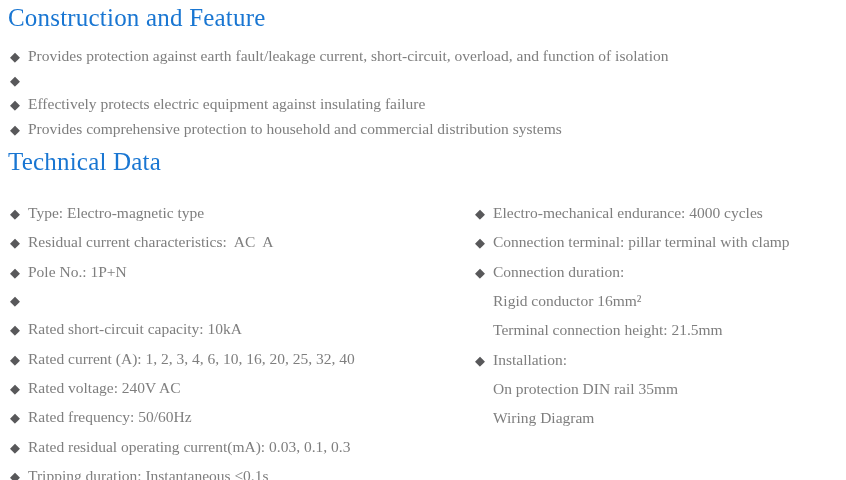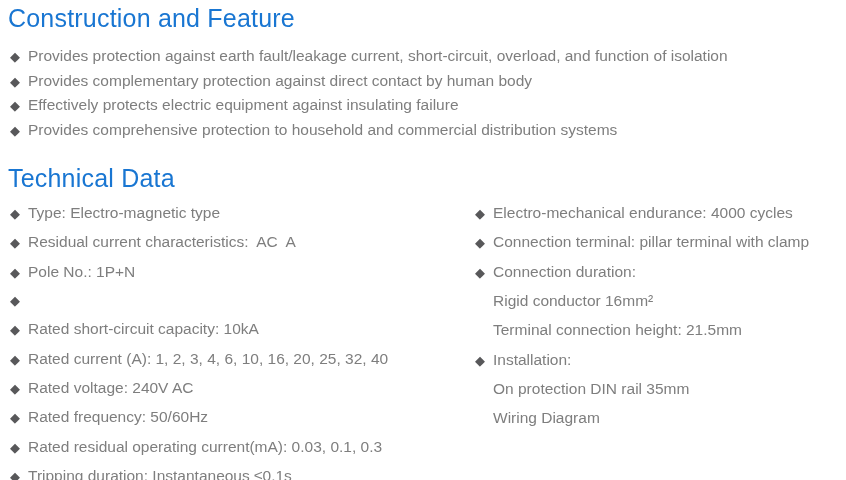--- a/index.html
+++ b/index.html
@@ -4,34 +4,34 @@
 <style>
   html, body {
     margin: 0;
     padding: 0;
     width: 846px;
     height: 480px;
     background: #ffffff;
     overflow: hidden;
     font-family: "Liberation Sans", sans-serif;
   }
-  .page { position: relative; width: 846px; height: 432px; }
+  .page { position: relative; width: 846px; height: 432px; font-family: Liberation Serif, serif; }
 
   .section-title {
     position: absolute;
     left: 8px;
     margin: 0;
     font-size: 25px;
     font-weight: 500;
     letter-spacing: 0.2px;
     color: #1976d2;
     white-space: pre;
   }
   #title-construction { top: 4px; }
-  #title-technical { top: 164px; }
+  #title-technical { top: 148px; }
 
   .row {
     display: flex;
     align-items: baseline;
     white-space: pre;
     color: #7e7e7e;
     font-size: 15.5px;
   }
   .bullet {
     display: inline-block;
@@ -68,21 +68,20 @@
 
   <div id="feature-list">
 
       <div class="row">
         <span class="bullet">◆</span>
         <span class="txt">Provides protection against earth fault/leakage current, short-circuit, overload, and function of isolation</span>
       </div>
 
       <div class="row">
         <span class="bullet">◆</span>
-        <span class="txt">Provides complementary protection against direct contact by human body</span>
       </div>
 
       <div class="row">
         <span class="bullet">◆</span>
         <span class="txt">Effectively protects electric equipment against insulating failure</span>
       </div>
 
       <div class="row">
         <span class="bullet">◆</span>
         <span class="txt">Provides comprehensive protection to household and commercial distribution systems</span>

